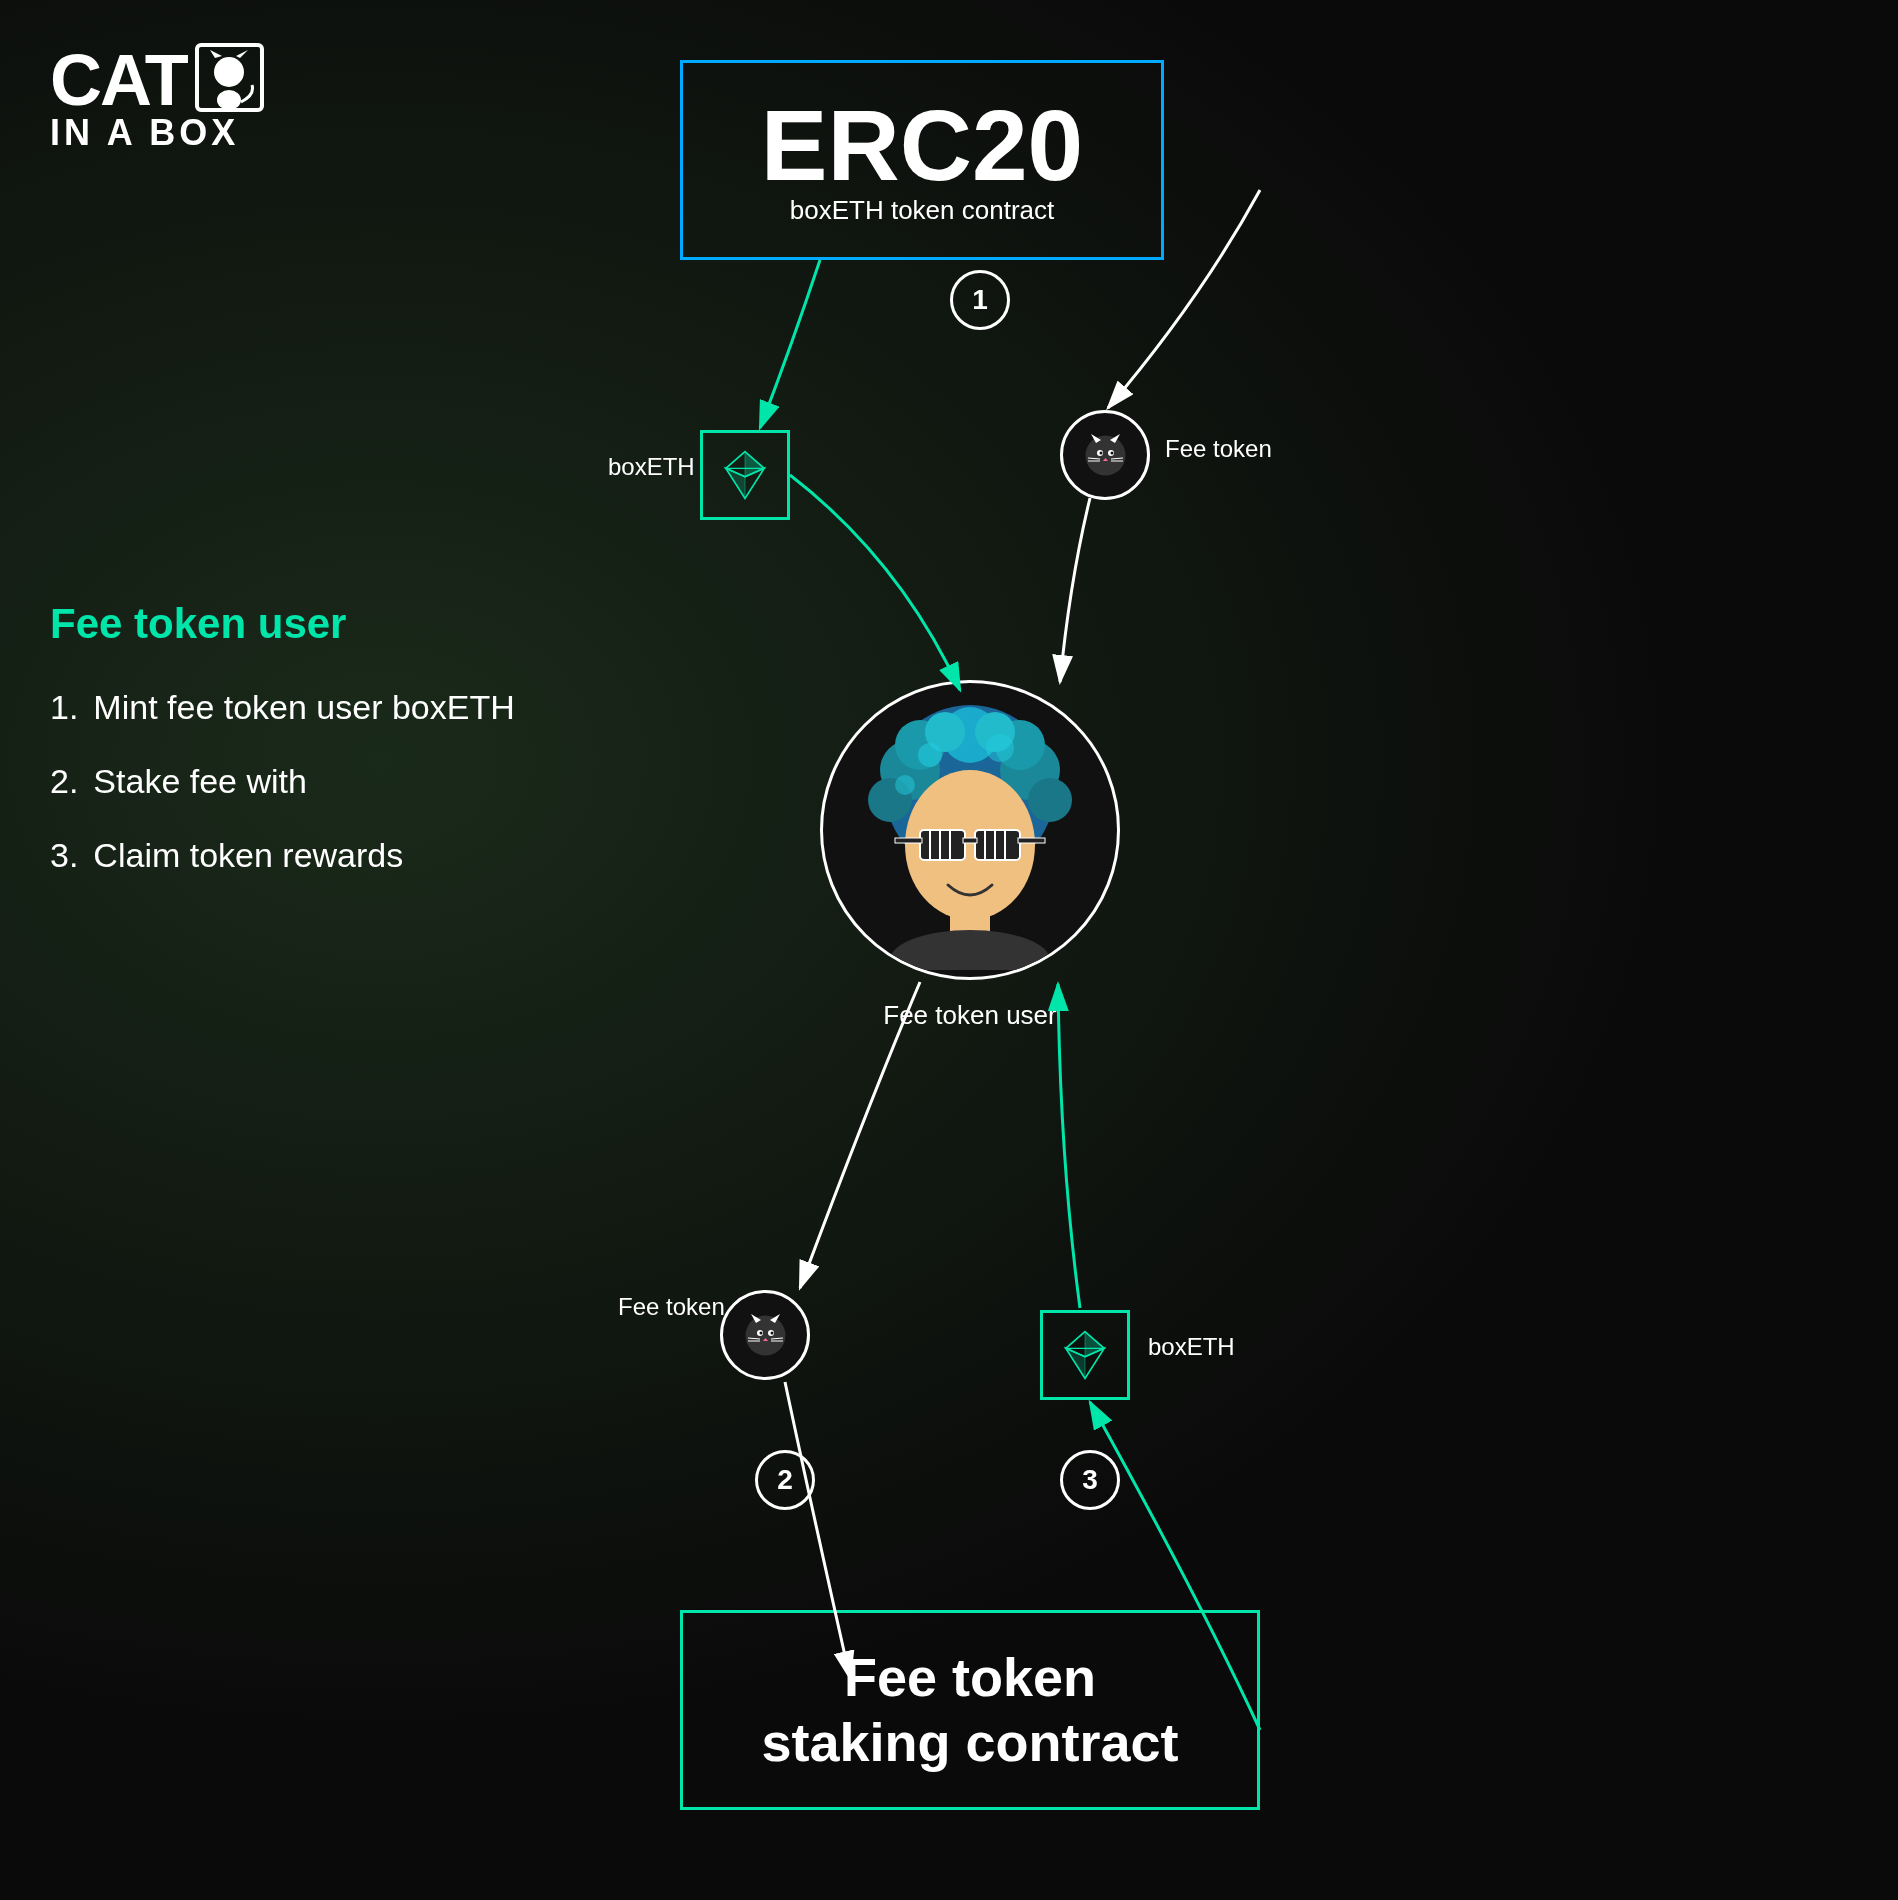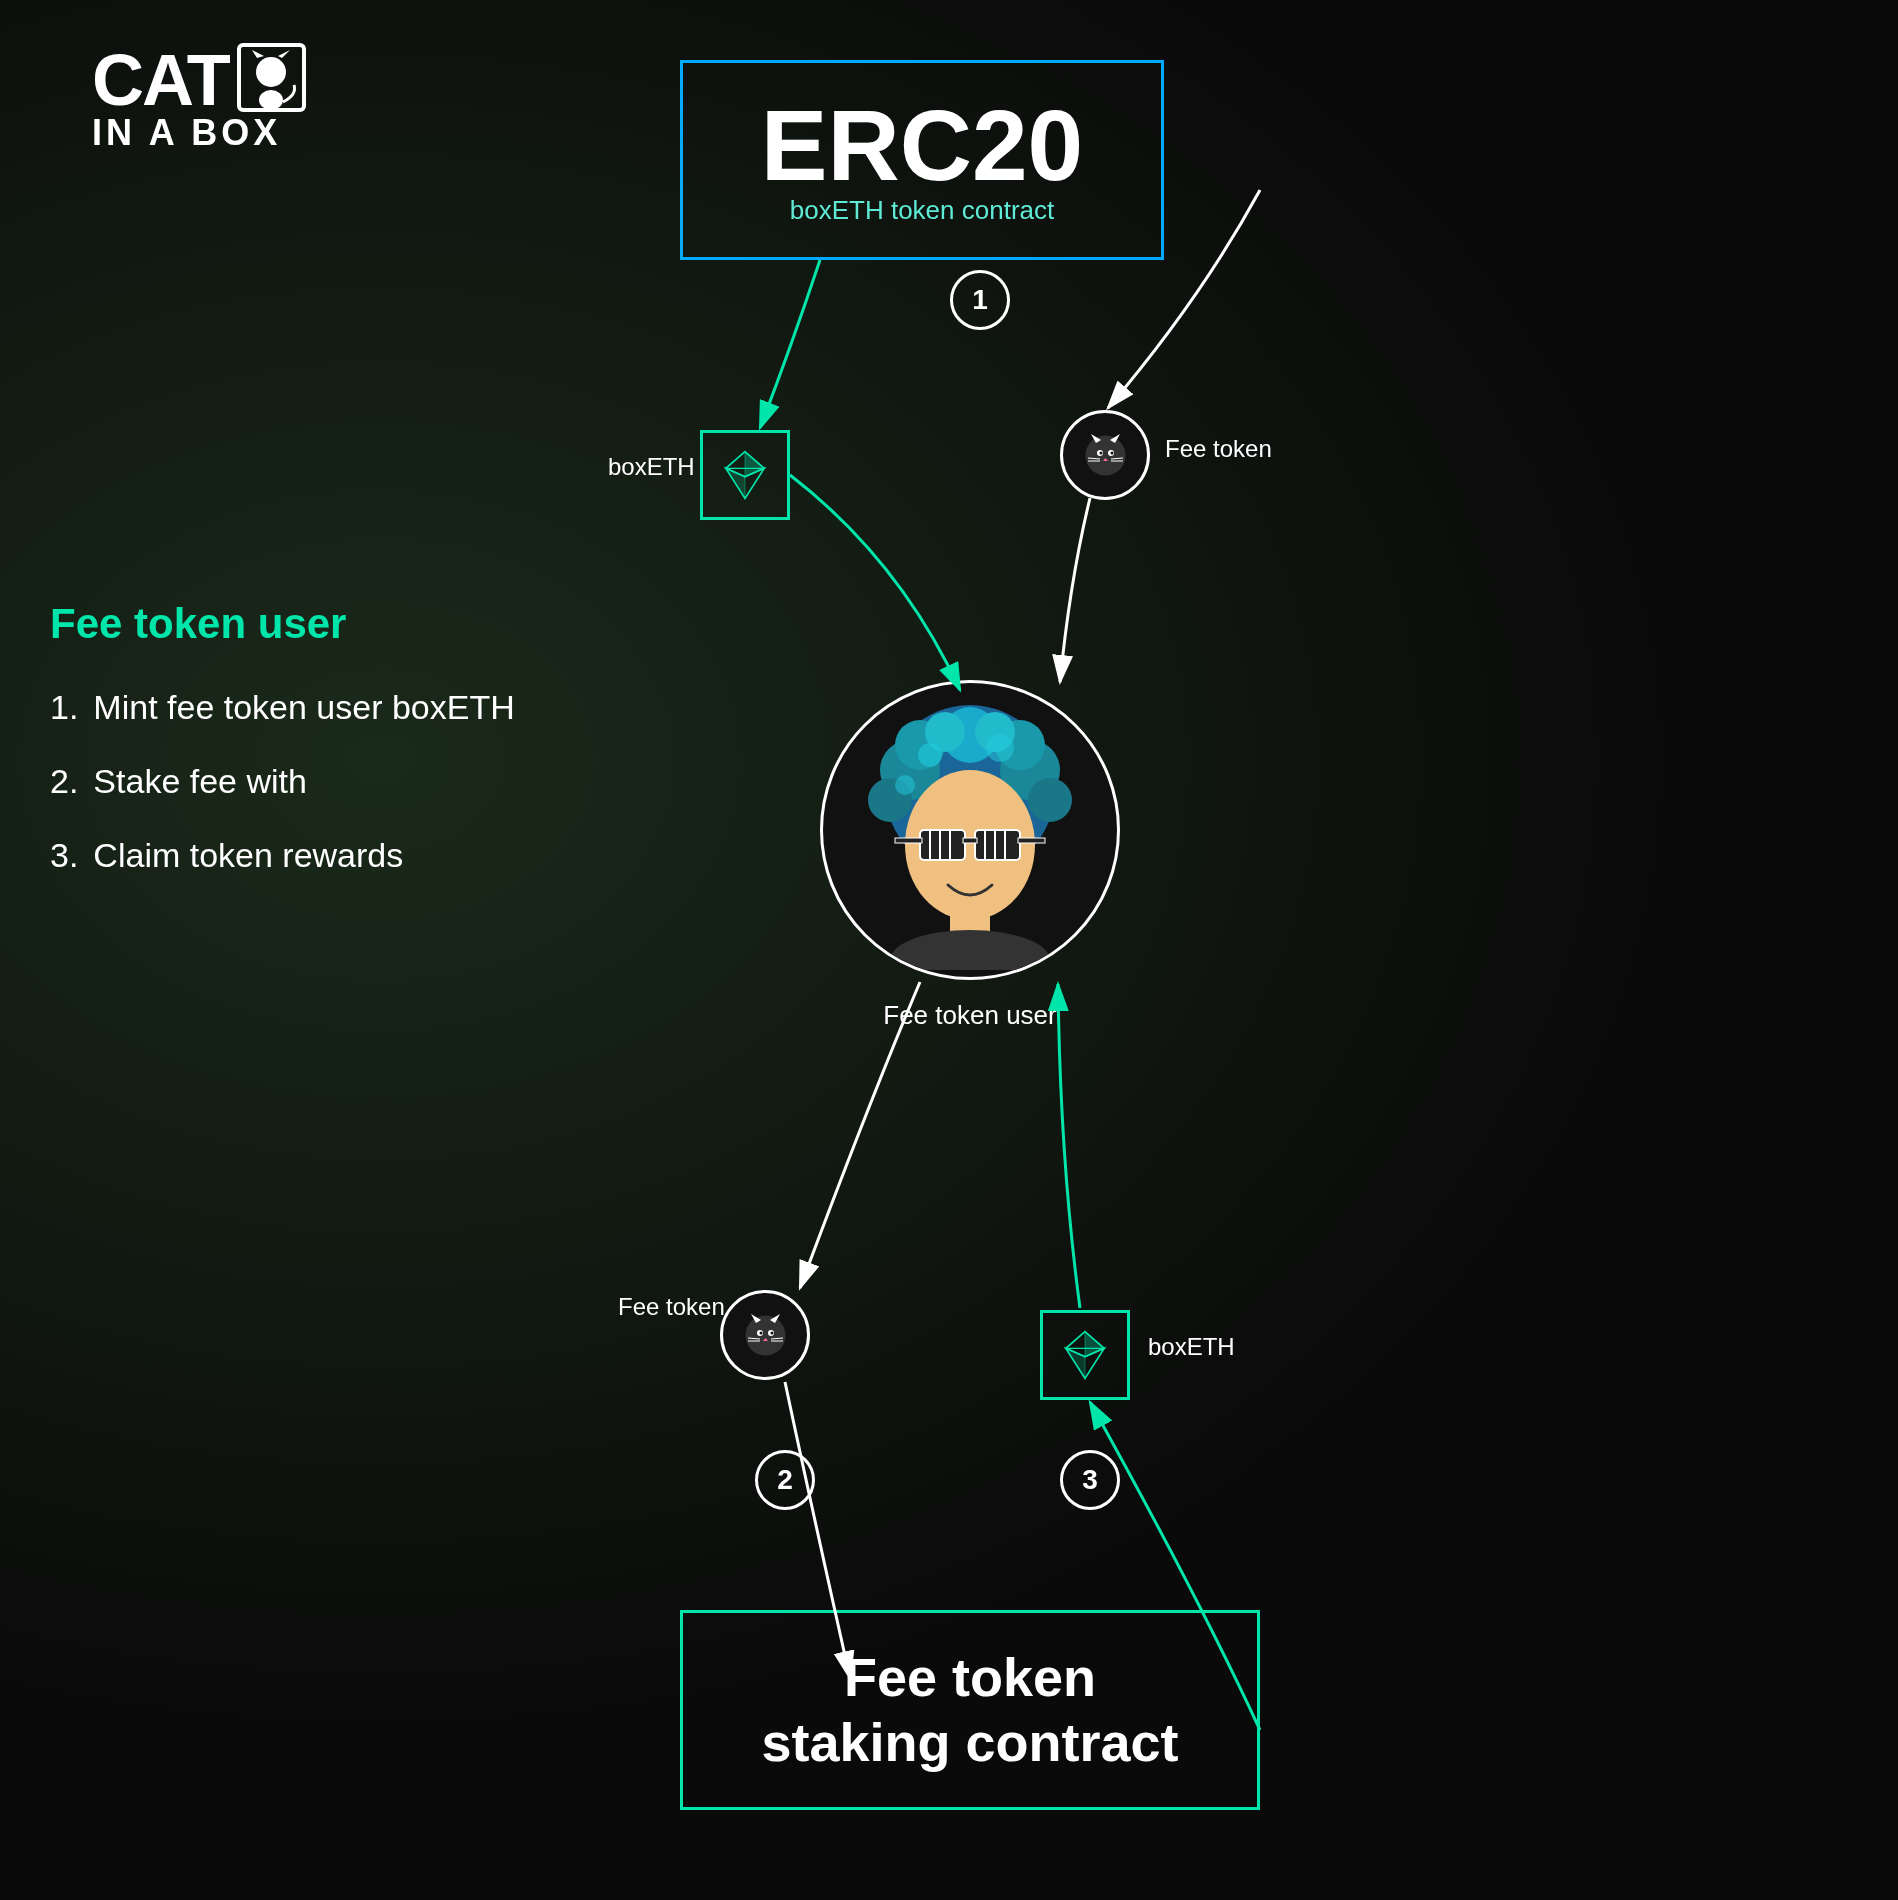--- a/index.html
+++ b/index.html
@@ -20,21 +20,20 @@
       width: 100%; height: 100%;
       background: radial-gradient(ellipse at 20% 40%, #1a2a1a 0%, #0a0a0a 60%);
     }
 
     
     .logo {
       position: absolute;
       top: 40px;
       left: 50px;
       width: 240px;
-      margin-left: 42px;
     }
 
     .logo-text {
       display: flex;
       align-items: center;
     }
 
     .logo-cat-text {
       font-size: 72px;
       font-weight: 900;
@@ -109,21 +108,21 @@
     .erc20-title {
       font-size: 100px;
       font-weight: 900;
       color: white;
       font-family: 'Arial Black', sans-serif;
       line-height: 1;
     }
 
     .erc20-subtitle {
       font-size: 26px;
-      color: #5eead4;
+      color: #ffffff;
     }
 
     
     .staking-box {
       position: absolute;
       bottom: 90px;
       left: 680px;
       width: 580px;
       height: 200px;
       border: 3px solid #00e5aa;

